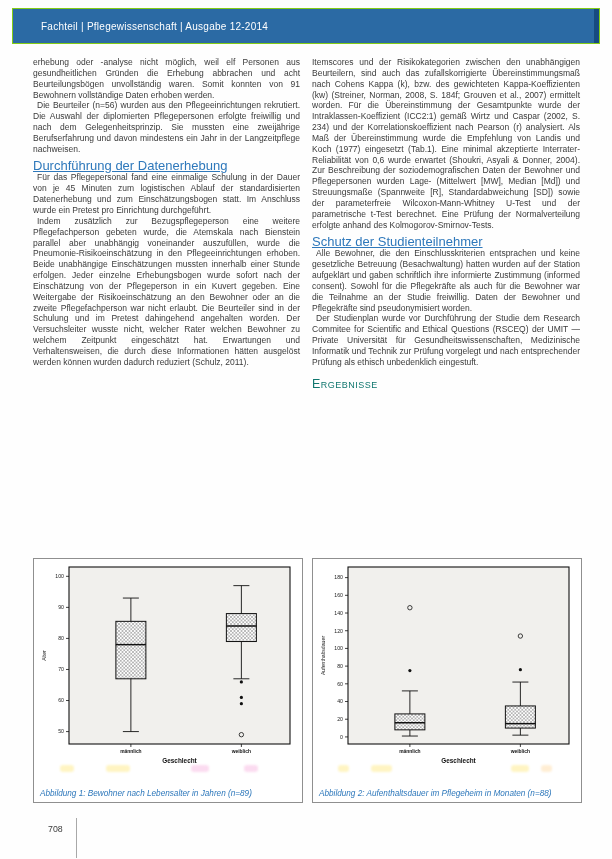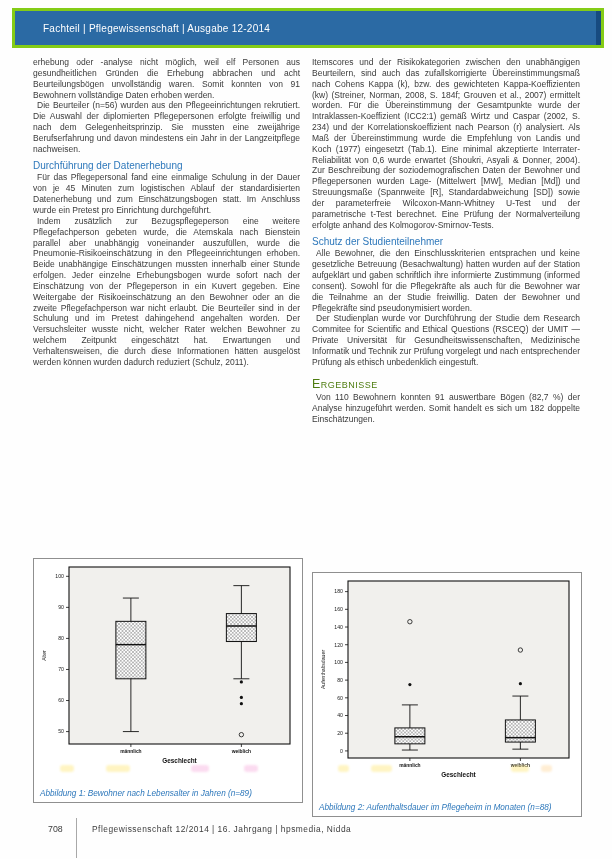--- a/index.html
+++ b/index.html
@@ -2,39 +2,39 @@
 <html lang="de"><head>
 <meta charset="utf-8">
 <style>
   html,body{margin:0;padding:0;background:#ffffff;}
   .page{
     position:relative;width:612px;height:859px;background:#fefefe;
     font-family:"Liberation Sans",sans-serif;overflow:hidden;margin:0 auto;
   }
   
   .header-bar{position:absolute;left:12px;top:8px;width:586px;height:34px;
-    background:#2b6aa4;border:3px solid #84cc16;}
+    background:#2b6aa4;border:1px solid #84cc16;}
   .header-bar .edge{position:absolute;right:0;top:0;width:5px;height:100%;background:#174b80;}
   .header-text{position:absolute;left:28px;top:50%;transform:translateY(-50%);
     color:#ffffff;font-size:10px;letter-spacing:.25px;white-space:nowrap;}
   
   .col{position:absolute;top:57px;font-size:8.5px;line-height:10.85px;color:#3a3a3a;
     text-align:justify;}
   .col-left{left:33px;width:267px;}
   .col-right{left:312px;width:268px;}
   .col p.para{margin:0;}
   .col p.ind{text-indent:4px;}
-  .col h3.sub-head{margin:6px 0 1px 0;font-size:10px;font-weight:normal;color:#2e78bb;}
+  .col h3.sub-head{margin:6px 0 1px 0;font-size:13px;font-weight:normal;color:#2e78bb;text-decoration:underline;}
   .col h2.section-head{margin:11px 0 3px 0;font-size:12.5px;font-weight:normal;
-    color:#4d7c0f;font-variant:small-caps;letter-spacing:.5px;}
+    color:#0f766e;font-variant:small-caps;letter-spacing:.5px;}
   
   .figure{position:absolute;top:558px;width:268px;height:243px;border:1px solid #8f8f8f;
     background:#ffffff;}
   .figure-1{left:33px;}
-  .figure-2{left:312px;margin-top:14px;}
+  .figure-2{left:312px;}
   .chart{position:absolute;left:1px;top:2px;width:264px;height:216px;}
   .caption{position:absolute;left:0;right:16px;bottom:0;padding:3px 6px 4px 6px;
     font-size:8.2px;font-style:italic;color:#2e78bb;white-space:nowrap;overflow:hidden;}
   
   .hl{position:absolute;height:7px;border-radius:3px;opacity:.45;filter:blur(1px);}
   .hl-yellow{background:#ffe87a;}
   .hl-pink{background:#f7b0de;}
   .hl-orange{background:#ffd9a0;}
   
   .footer-num{position:absolute;left:36px;top:824px;font-size:8.8px;color:#3c3c3c;margin-left:12px;}
@@ -57,21 +57,20 @@
       <h3 class="sub-head">Durchführung der Datenerhebung</h3>
       <p class="para ind">Für das Pflegepersonal fand eine einmalige Schulung in der Dauer von je 45 Minuten zum logistischen Ablauf der standardisierten Datenerhebung und zum Einschätzungsbogen statt. Im Anschluss wurde ein Pretest pro Einrichtung durchgeführt.</p>
       <p class="para ind">Indem zusätzlich zur Bezugspflegeperson eine weitere Pflegefachperson gebeten wurde, die Atemskala nach Bienstein parallel aber unabhängig voneinander auszufüllen, wurde die Pneumonie-Risikoeinschätzung in den Pflegeeinrichtungen erhoben. Beide unabhängige Einschätzungen mussten innerhalb einer Stunde erfolgen. Jeder einzelne Erhebungsbogen wurde sofort nach der Einschätzung von der Pflegeperson in ein Kuvert gegeben. Eine Weitergabe der Risikoeinschätzung an den Bewohner oder an die zweite Pflegefachperson war nicht erlaubt. Die Beurteiler sind in der Schulung und im Pretest dahingehend angehalten worden. Der Versuchsleiter wusste nicht, welcher Rater welchen Bewohner zu welchem Zeitpunkt eingeschätzt hat. Erwartungen und Verhaltensweisen, die durch diese Informationen hätten ausgelöst werden können wurden dadurch reduziert (Schulz, 2011).</p>
     </div>
   <div class="col col-right">
       <p class="para">Itemscores und der Risikokategorien zwischen den unabhängigen Beurteilern, sind auch das zufallskorrigierte Übereinstimmungsmaß nach Cohens Kappa (k), bzw. des gewichteten Kappa-Koeffizienten (kw) (Streiner, Norman, 2008, S. 184f; Grouven et al., 2007) ermittelt worden. Für die Übereinstimmung der Gesamtpunkte wurde der Intraklassen-Koeffizient (ICC2:1) gemäß Wirtz und Caspar (2002, S. 234) und der Korrelationskoeffizient nach Pearson (r) analysiert. Als Maß der Übereinstimmung wurde die Empfehlung von Landis und Koch (1977) eingesetzt (Tab.1). Eine minimal akzeptierte Interrater-Reliabilität von 0,6 wurde erwartet (Shoukri, Asyali &amp; Donner, 2004). Zur Beschreibung der soziodemografischen Daten der Bewohner und Pflegepersonen wurden Lage- (Mittelwert [MW], Median [Md]) und Streuungsmaße (Spannweite [R], Standardabweichung [SD]) sowie der parameterfreie Wilcoxon-Mann-Whitney U-Test und der parametrische t-Test berechnet. Eine Prüfung der Normalverteilung erfolgte anhand des Kolmogorov-Smirnov-Tests.</p>
       <h3 class="sub-head">Schutz der Studienteilnehmer</h3>
       <p class="para ind">Alle Bewohner, die den Einschlusskriterien entsprachen und keine gesetzliche Betreuung (Besachwaltung) hatten wurden auf der Station aufgeklärt und gaben schriftlich ihre informierte Zustimmung (informed consent). Sowohl für die Pflegekräfte als auch für die Bewohner war die Teilnahme an der Studie freiwillig. Daten der Bewohner und Pflegekräfte sind pseudonymisiert worden.</p>
       <p class="para ind">Der Studienplan wurde vor Durchführung der Studie dem Research Commitee for Scientific and Ethical Questions (RSCEQ) der UMIT — Private Universität für Gesundheitswissenschaften, Medizinische Informatik und Technik zur Prüfung vorgelegt und nach entsprechender Prüfung als ethisch unbedenklich eingestuft.</p>
       <h2 class="section-head">Ergebnisse</h2>
-      <p class="para ind">Von 110 Bewohnern konnten 91 auswertbare Bögen (82,7 %) der Analyse hinzugeführt werden. Somit handelt es sich um 182 doppelte Einschätzungen.</p>
     </div>
 
   <div class="figure figure-1">
     <div class="chart"><svg width="264" height="216" xmlns="http://www.w3.org/2000/svg" font-family="Liberation Sans, sans-serif">
           <defs>
             <pattern id="hatch0" width="3.5" height="3.5" patternUnits="userSpaceOnUse">
               <rect width="3.5" height="3.5" fill="#ffffff"></rect>
               <path d="M0 0L3.5 3.5M3.5 0L0 3.5" stroke="#858585" stroke-width="0.55"></path>
             </pattern>
           </defs>
@@ -177,15 +176,14 @@
   <div class="hl hl-yellow" style="left:106px;top:765px;width:24px;"></div>
   <div class="hl hl-pink" style="left:191px;top:765px;width:18px;"></div>
   <div class="hl hl-pink" style="left:244px;top:765px;width:14px;"></div>
   <div class="hl hl-yellow" style="left:338px;top:765px;width:11px;"></div>
   <div class="hl hl-yellow" style="left:371px;top:765px;width:21px;"></div>
   <div class="hl hl-yellow" style="left:511px;top:765px;width:18px;"></div>
   <div class="hl hl-orange" style="left:541px;top:765px;width:11px;"></div>
 
   <span class="footer-num">708</span>
   <span class="footer-rule"></span>
-  <span class="footer-text">Pflegewissenschaft 12/2014 | 16. Jahrgang | hpsmedia, Nidda</span>
 
 </div>
 
 </body></html>

